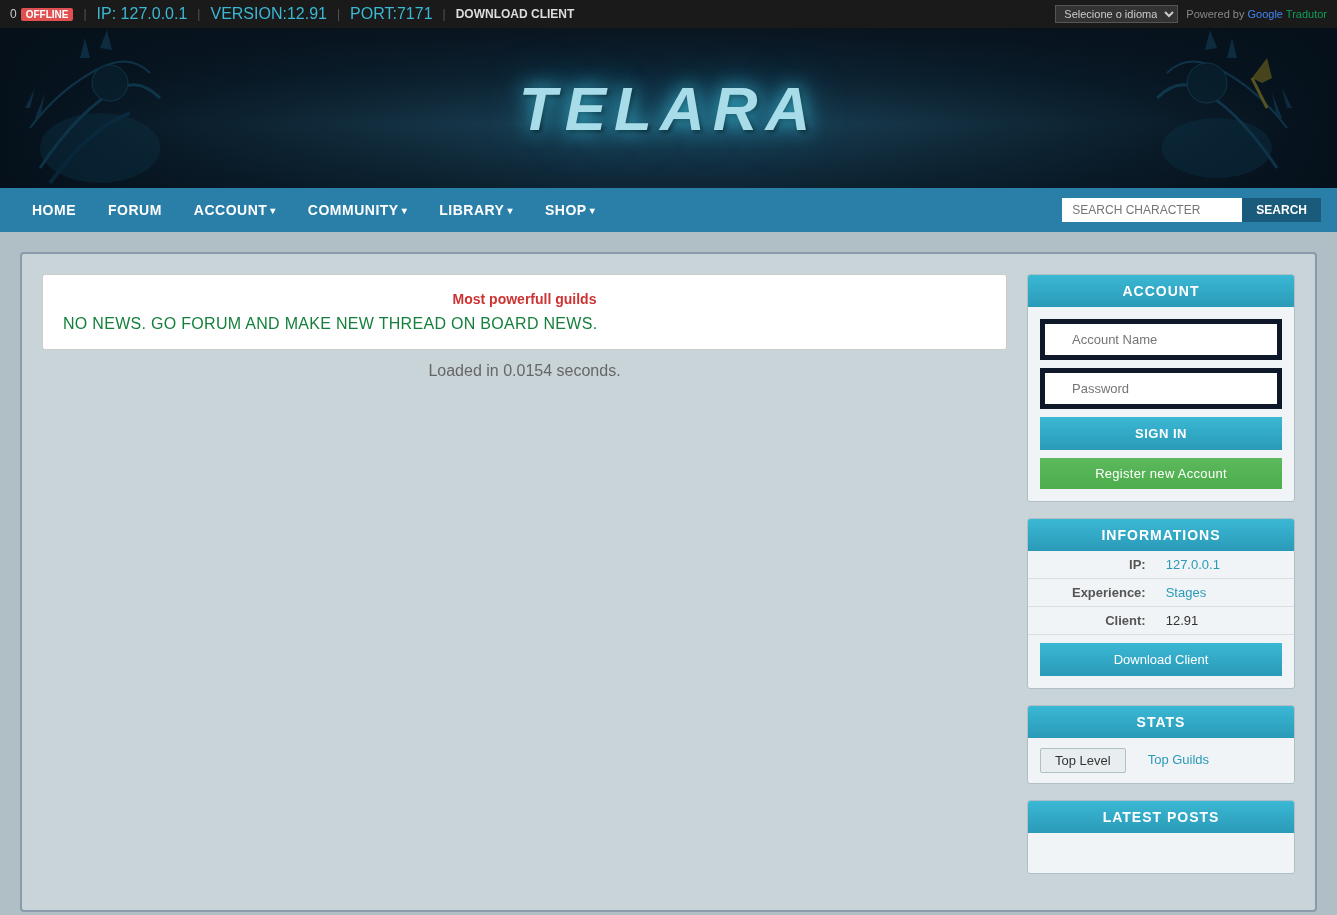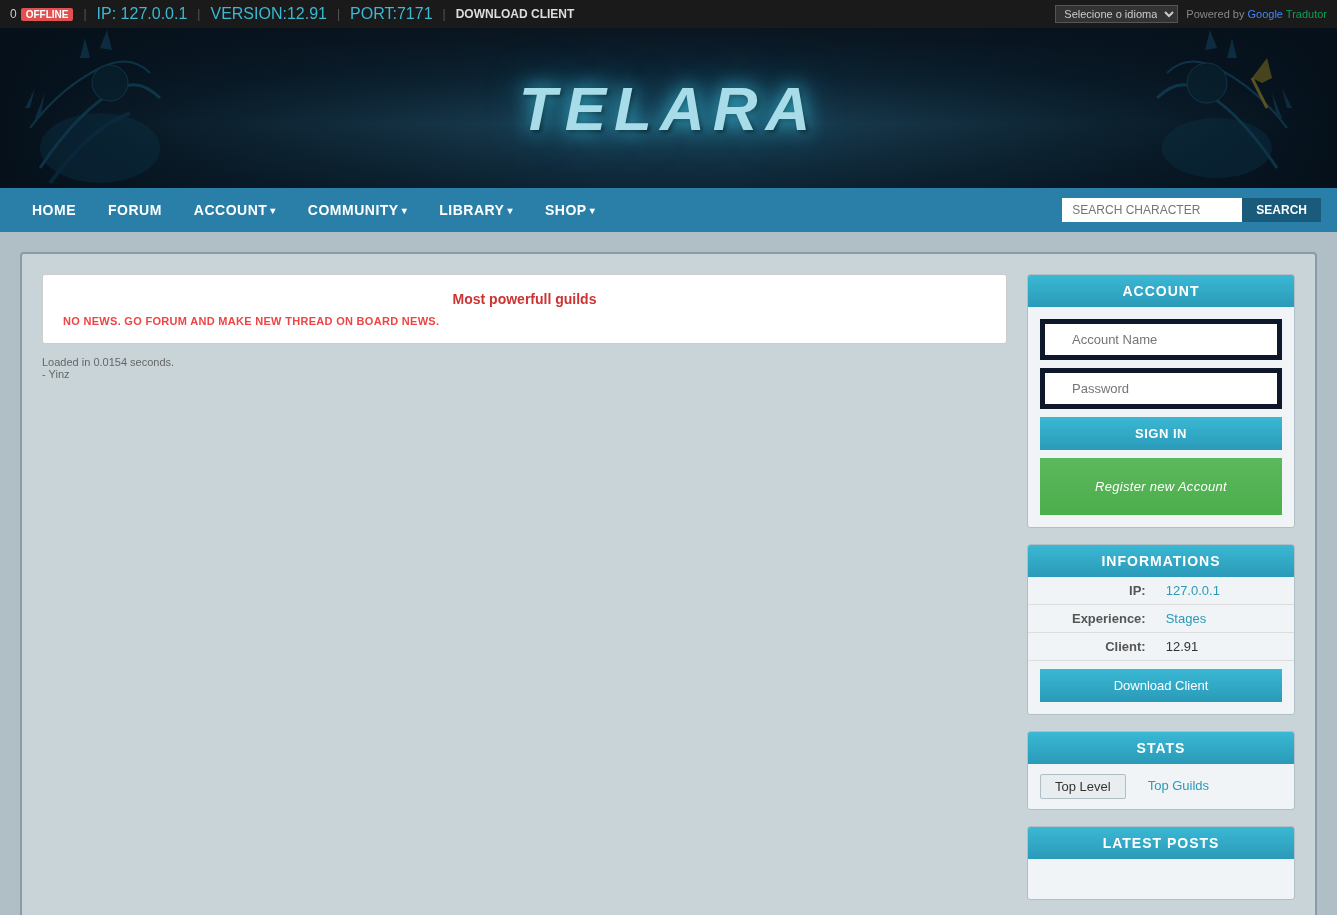--- a/index.html
+++ b/index.html
@@ -198,29 +198,31 @@
       margin-bottom: 12px;
     }
     .news-title {
       color: #cc3333;
       font-size: 14px;
       font-weight: bold;
       text-align: center;
       margin-bottom: 8px;
     }
     .news-content {
-      color: #ef4444;
-      font-size: 11px;
-      font-weight: bold;
+      color: #15803d;
+      font-size: 16px;
+      font-weight: normal;
       text-transform: uppercase;
       letter-spacing: 0.3px;
     }
     .footer-text {
+      text-align: center;
       color: #666;
-      font-size: 11px;
+      font-size: 16px;
+      margin-top: 12px;
     }
 
     
     #right-col {
       width: 268px;
       flex-shrink: 0;
     }
     .panel {
       background: #f0f4f6;
       border: 1px solid #b0bec5;
@@ -262,25 +264,24 @@
       cursor: pointer;
       text-transform: uppercase;
       letter-spacing: 0.5px;
       margin-bottom: 8px;
     }
     .btn-register {
       width: 100%;
       background: linear-gradient(180deg, #5cb85c 0%, #4cae4c 100%);
       color: white;
       border: none;
-      padding: 21px;
+      padding: 8px;
       font-size: 13px;
       cursor: pointer;
       letter-spacing: 0.3px;
-      font-style: italic;
     }
 
     
     .info-table {
       width: 100%;
       border-collapse: collapse;
     }
     .info-table td {
       padding: 6px 10px;
       font-size: 13px;
@@ -424,21 +425,20 @@
 
 <div id="main-wrapper">
   <div id="content-area">
 
     <div id="left-col">
       <div class="news-box">
         <div class="news-title">Most powerfull guilds</div>
         <div class="news-content">NO NEWS. GO FORUM AND MAKE NEW THREAD ON BOARD NEWS.</div>
       </div>
       <div class="footer-text">Loaded in 0.0154 seconds.</div>
-      <div class="footer-text">- Yinz</div>
     </div>
 
     <div id="right-col">
 
       <div class="panel">
         <div class="panel-header">ACCOUNT</div>
         <div class="panel-body">
           <input type="text" class="input-field" placeholder="Account Name" style="">
           <input type="password" class="input-field" placeholder="Password" style="">
           <button class="btn-signin">SIGN IN</button>

